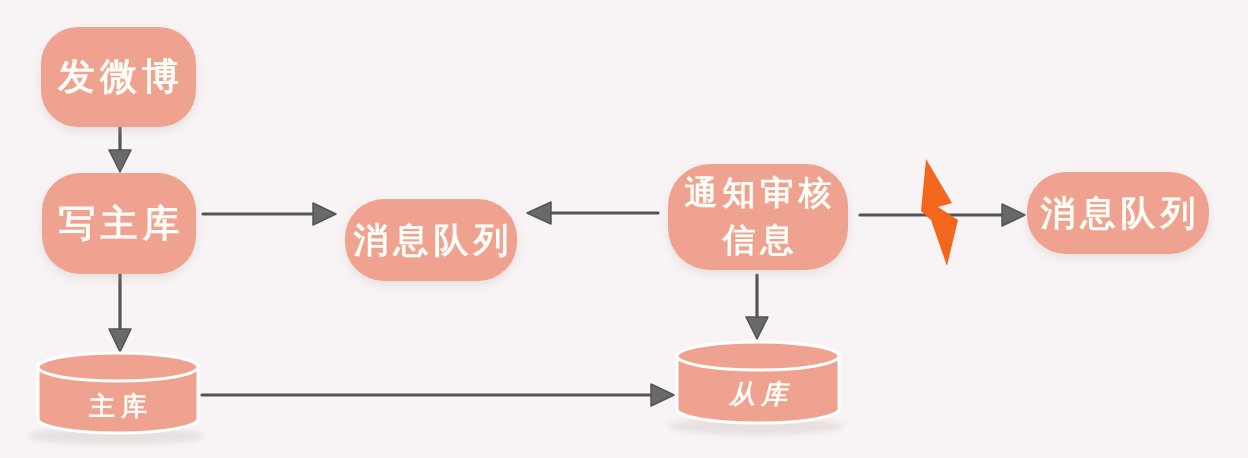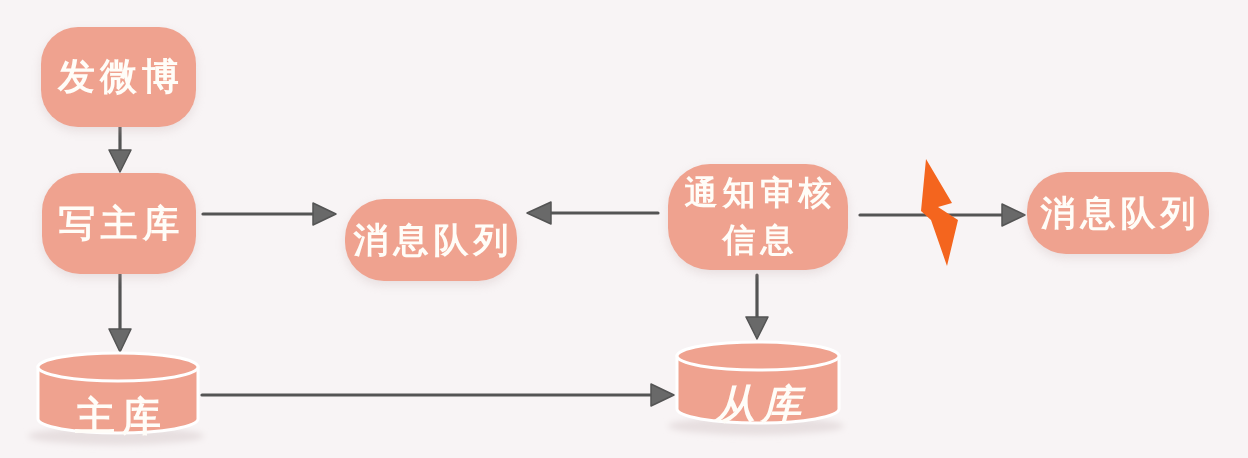--- a/index.html
+++ b/index.html
@@ -33,21 +33,21 @@
   .node.two-line { flex-direction: column; line-height: 1.42; }
   .cyl-label {
     position: absolute;
     width: 150px;
     color: var(--text, #fffdf8);
     font-weight: bold;
     letter-spacing: 6px;
     padding-left: 6px;
     box-sizing: border-box;
     text-align: center;
-    font-size: 40px;
+    font-size: 26px;
   }
   .edge-line { stroke: var(--arrow, #545454); stroke-width: 3.2; stroke-linecap: round; }
   .arrow-head { fill: var(--arrow-head, #696969); stroke: var(--arrow, #545454); stroke-width: 1.5; stroke-linejoin: round; }
   .cyl-body, .cyl-top { fill: var(--node-fill, #efa28f); stroke: #ffffff; stroke-width: 3; }
   .cyl-shadow { fill: #e7dfe0; }
   .bolt { fill: var(--bolt, #f4651e); }
 </style>
 </head>
 <body>
 

